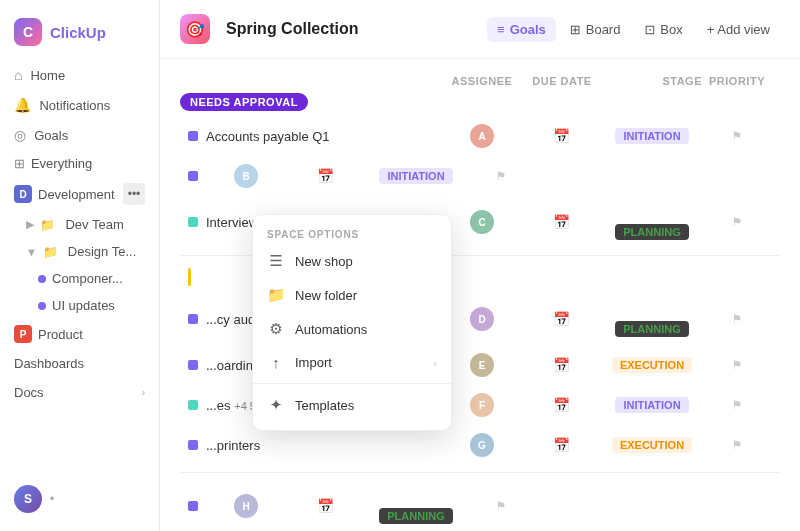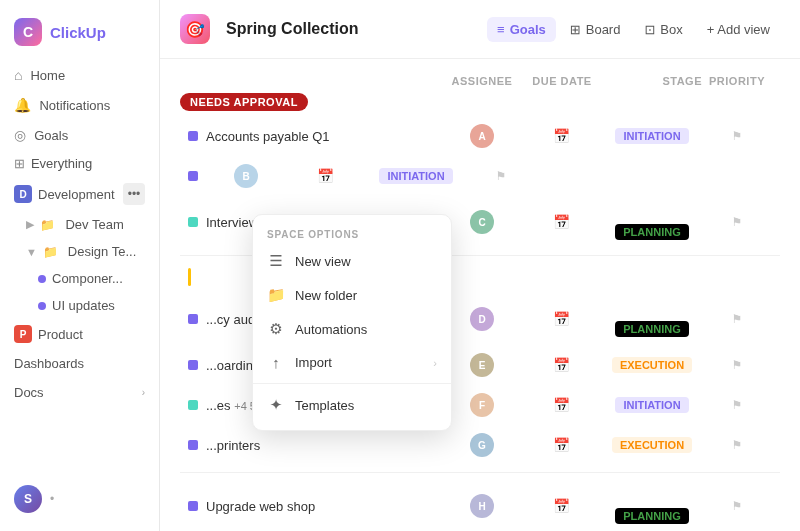--- a/index.html
+++ b/index.html
@@ -39,31 +39,31 @@
     
     .table-header-row { display: flex; padding: 0 8px 6px; color: #aaa; font-size: 11px; font-weight: 600; text-transform: uppercase; letter-spacing: 0.5px; }
     .col-task { flex: 1; }
     .col-assignee { width: 80px; text-align: center; }
     .col-due { width: 80px; text-align: center; }
     .col-stage { width: 100px; text-align: right; }
     .col-priority { width: 70px; text-align: center; }
 
     .section-header { display: flex; align-items: center; gap: 8px; margin-bottom: 6px; }
     .section-badge { padding: 3px 10px; border-radius: 12px; font-size: 11px; font-weight: 700; letter-spacing: 0.5px; }
-    .badge-needs-approval { background: #b91c1c; color: #fff; }
+    .badge-needs-approval { background: #6d28d9; color: #fff; }
 
     .task-row { display: flex; align-items: center; padding: 7px 8px; border-radius: 6px; background: #fff; margin-bottom: 2px; }
     .task-dot { width: 10px; height: 10px; border-radius: 2px; margin-right: 8px; flex-shrink: 0; }
     .task-name { flex: 1; color: #333; font-size: 13px; }
     .task-badge-count { font-size: 11px; color: #888; margin-right: 4px; }
     .task-cell { display: flex; align-items: center; justify-content: center; }
     .assignee-img { width: 24px; height: 24px; border-radius: 50%; display: flex; align-items: center; justify-content: center; font-size: 10px; color: white; font-weight: bold; }
     .stage-badge { padding: 2px 8px; border-radius: 4px; font-size: 11px; font-weight: 600; }
     .stage-initiation { background: #e8e4ff; color: #7b68ee; }
-    .stage-planning { background: #000000; color: #43a047; margin-top: 20px; }
+    .stage-planning { background: #404040; color: #43a047; margin-top: 20px; }
     .stage-execution { background: #fff3e0; color: #fb8c00; }
     .calendar-icon { color: #ccc; font-size: 14px; }
     .priority-icon { color: #ccc; font-size: 12px; }
 
     .section-divider { height: 1px; background: #f0f0f0; margin: 8px 0; }
     .section-row { display: flex; align-items: center; padding: 4px 8px; margin-bottom: 4px; }
     .section-color-bar { width: 3px; height: 18px; border-radius: 2px; margin-right: 8px; }
     .dropdown-menu { position: absolute; top: 155px; left: 92px; width: 200px; background: white; border-radius: 10px; box-shadow: 0 8px 30px rgba(0,0,0,0.15); border: 1px solid #eee; z-index: 20; padding: 8px 0; }
     .dropdown-section-label { padding: 6px 14px 4px; font-size: 10px; font-weight: 700; color: #aaa; letter-spacing: 0.8px; text-transform: uppercase; }
     .dropdown-item { display: flex; align-items: center; gap: 10px; padding: 8px 14px; cursor: pointer; font-size: 13px; color: #333; }
@@ -316,21 +316,20 @@
         </div>
       <div class="col-priority task-cell">
           <span class="priority-icon">⚑</span>
         </div>
     </div>
 
     <div class="section-divider"></div>
 
     <div class="task-row">
       <div class="task-dot" style="background:#7b68ee;"></div>
-      <div class="task-name col-task">Upgrade web shop</div>
       <div class="col-assignee task-cell">
           <div class="assignee-img" style="background:#b8b8d8;">H</div>
         </div>
       <div class="col-due task-cell">
           <span class="calendar-icon">📅</span>
         </div>
       <div class="col-stage task-cell">
           <span class="stage-badge stage-planning">PLANNING</span>
         </div>
       <div class="col-priority task-cell">
@@ -351,21 +350,21 @@
         </div>
       <div class="col-priority task-cell">
           <span class="priority-icon">⚑</span>
         </div>
     </div>
 
     <div class="dropdown-menu">
       <div class="dropdown-section-label">SPACE OPTIONS</div>
       <div class="dropdown-item">
         <span class="di-icon">☰</span>
-        <span>New view</span>
+        <span>New shop</span>
       </div>
       <div class="dropdown-item">
         <span class="di-icon">📁</span>
         <span>New folder</span>
       </div>
       <div class="dropdown-item">
         <span class="di-icon">⚙</span>
         <span>Automations</span>
       </div>
       <div class="dropdown-item">

